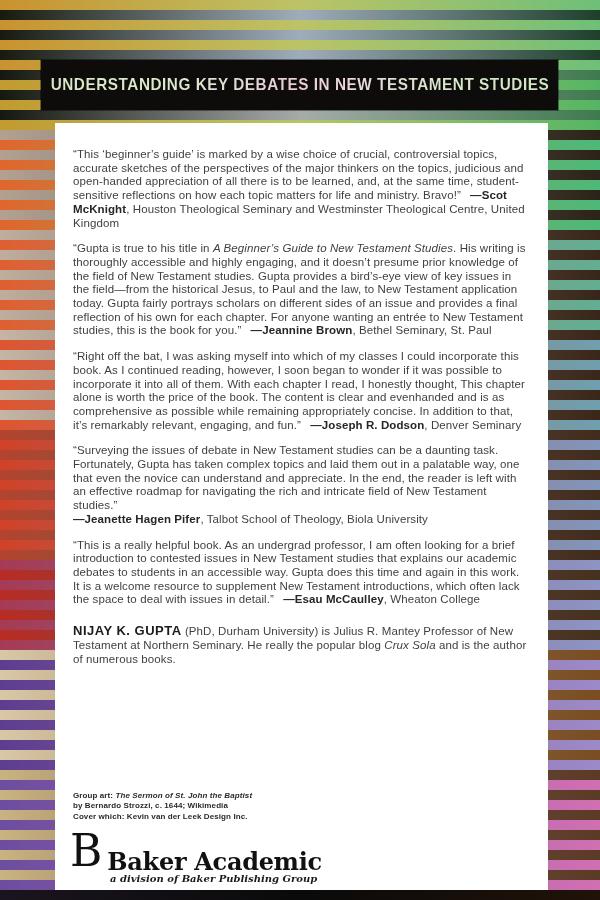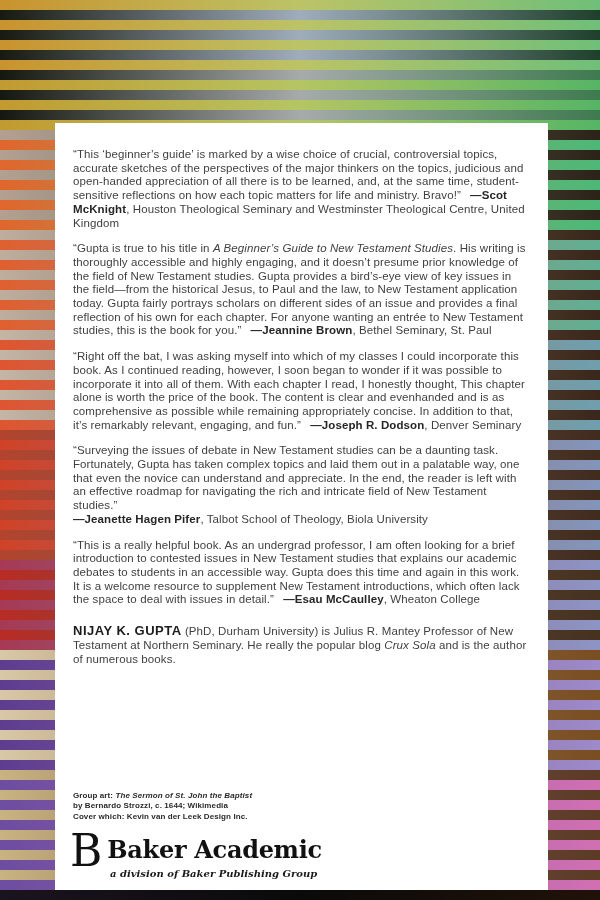--- a/index.html
+++ b/index.html
@@ -38,21 +38,21 @@
     font-weight:bold;color:#2a2a2a;letter-spacing:.1px;
   }
   .logo-block{position:absolute;left:15px;top:708px;color:#111;}
   .logo-row{display:flex;align-items:flex-start;}
   .monogram{
     font-family:"DejaVu Serif",serif;font-size:44px;line-height:40px;
     font-weight:normal;letter-spacing:-2px;
   }
   .pub-name{
     font-family:"DejaVu Serif",serif;font-size:24px;font-weight:bold;
-    margin-left:7px;margin-top:4px;letter-spacing:-.3px;white-space:nowrap;
+    margin-left:7px;margin-top:16px;letter-spacing:-.3px;white-space:nowrap;
   }
   .tagline{
     font-family:"DejaVu Serif",serif;font-style:italic;font-weight:bold;
     font-size:10px;margin-left:40px;margin-top:-3px;color:#1a1a1a;white-space:nowrap;
   }
 </style>
 </head>
 <body>
 
 <div class="page">
@@ -143,20 +143,23 @@
       <div style="height: 10px; background: linear-gradient(90deg, rgb(108, 77, 160) 0%, rgb(160, 96, 168) 50%, rgb(208, 112, 178) 100%);"></div>
       <div style="height: 10px; background: linear-gradient(90deg, rgb(201, 179, 129) 0%, rgb(119, 96, 76) 50%, rgb(91, 58, 38) 100%);"></div>
       <div style="height: 10px; background: linear-gradient(90deg, rgb(108, 77, 160) 0%, rgb(160, 96, 168) 50%, rgb(208, 112, 178) 100%);"></div>
       <div style="height: 10px; background: linear-gradient(90deg, rgb(201, 179, 129) 0%, rgb(119, 96, 76) 50%, rgb(91, 58, 38) 100%);"></div>
       <div style="height: 10px; background: linear-gradient(90deg, rgb(108, 77, 160) 0%, rgb(160, 96, 168) 50%, rgb(208, 112, 178) 100%);"></div>
       <div style="height: 10px; background: linear-gradient(90deg, rgb(201, 179, 129) 0%, rgb(119, 96, 76) 50%, rgb(91, 58, 38) 100%);"></div>
       <div style="height: 10px; background: linear-gradient(90deg, rgb(108, 77, 160) 0%, rgb(160, 96, 168) 50%, rgb(208, 112, 178) 100%);"></div>
       <div style="height: 10px; background: linear-gradient(90deg, rgb(26, 20, 30) 0%, rgb(10, 10, 10) 50%, rgb(32, 18, 8) 100%);"></div>
     </div>
 
+  <div class="banner">
+    <span class="banner-text">UNDERSTANDING KEY DEBATES IN NEW TESTAMENT STUDIES</span>
+  </div>
 
   <div class="panel">
 
     <p class="quote"><span class="seg-n">“This ‘beginner’s guide’ is marked by a wise choice of crucial, controversial topics, accurate sketches of the perspectives of the major thinkers on the topics, judicious and open-handed appreciation of all there is to be learned, and, at the same time, student-sensitive reflections on how each topic matters for life and ministry. Bravo!”  </span><span class="seg-b">—Scot McKnight</span><span class="seg-n">, Houston Theological Seminary and Westminster Theological Centre, United Kingdom</span></p>
 
     <p class="quote"><span class="seg-n">“Gupta is true to his title in </span><span class="seg-i">A Beginner’s Guide to New Testament Studies</span><span class="seg-n">. His writing is thoroughly accessible and highly engaging, and it doesn’t presume prior knowledge of the field of New Testament studies. Gupta provides a bird’s-eye view of key issues in the field—from the historical Jesus, to Paul and the law, to New Testament application today. Gupta fairly portrays scholars on different sides of an issue and provides a final reflection of his own for each chapter. For anyone wanting an entrée to New Testament studies, this is the book for you.”  </span><span class="seg-b">—Jeannine Brown</span><span class="seg-n">, Bethel Seminary, St. Paul</span></p>
 
     <p class="quote"><span class="seg-n">“Right off the bat, I was asking myself into which of my classes I could incorporate this book. As I continued reading, however, I soon began to wonder if it was possible to incorporate it into all of them. With each chapter I read, I honestly thought, This chapter alone is worth the price of the book. The content is clear and evenhanded and is as comprehensive as possible while remaining appropriately concise. In addition to that, it’s remarkably relevant, engaging, and fun.”  </span><span class="seg-b">—Joseph R. Dodson</span><span class="seg-n">, Denver Seminary</span></p>
 
     <p class="quote"><span class="seg-n">“Surveying the issues of debate in New Testament studies can be a daunting task. Fortunately, Gupta has taken complex topics and laid them out in a palatable way, one that even the novice can understand and appreciate. In the end, the reader is left with an effective roadmap for navigating the rich and intricate field of New Testament studies.”</span><br><span class="seg-b">—Jeanette Hagen Pifer</span><span class="seg-n">, Talbot School of Theology, Biola University</span></p>

